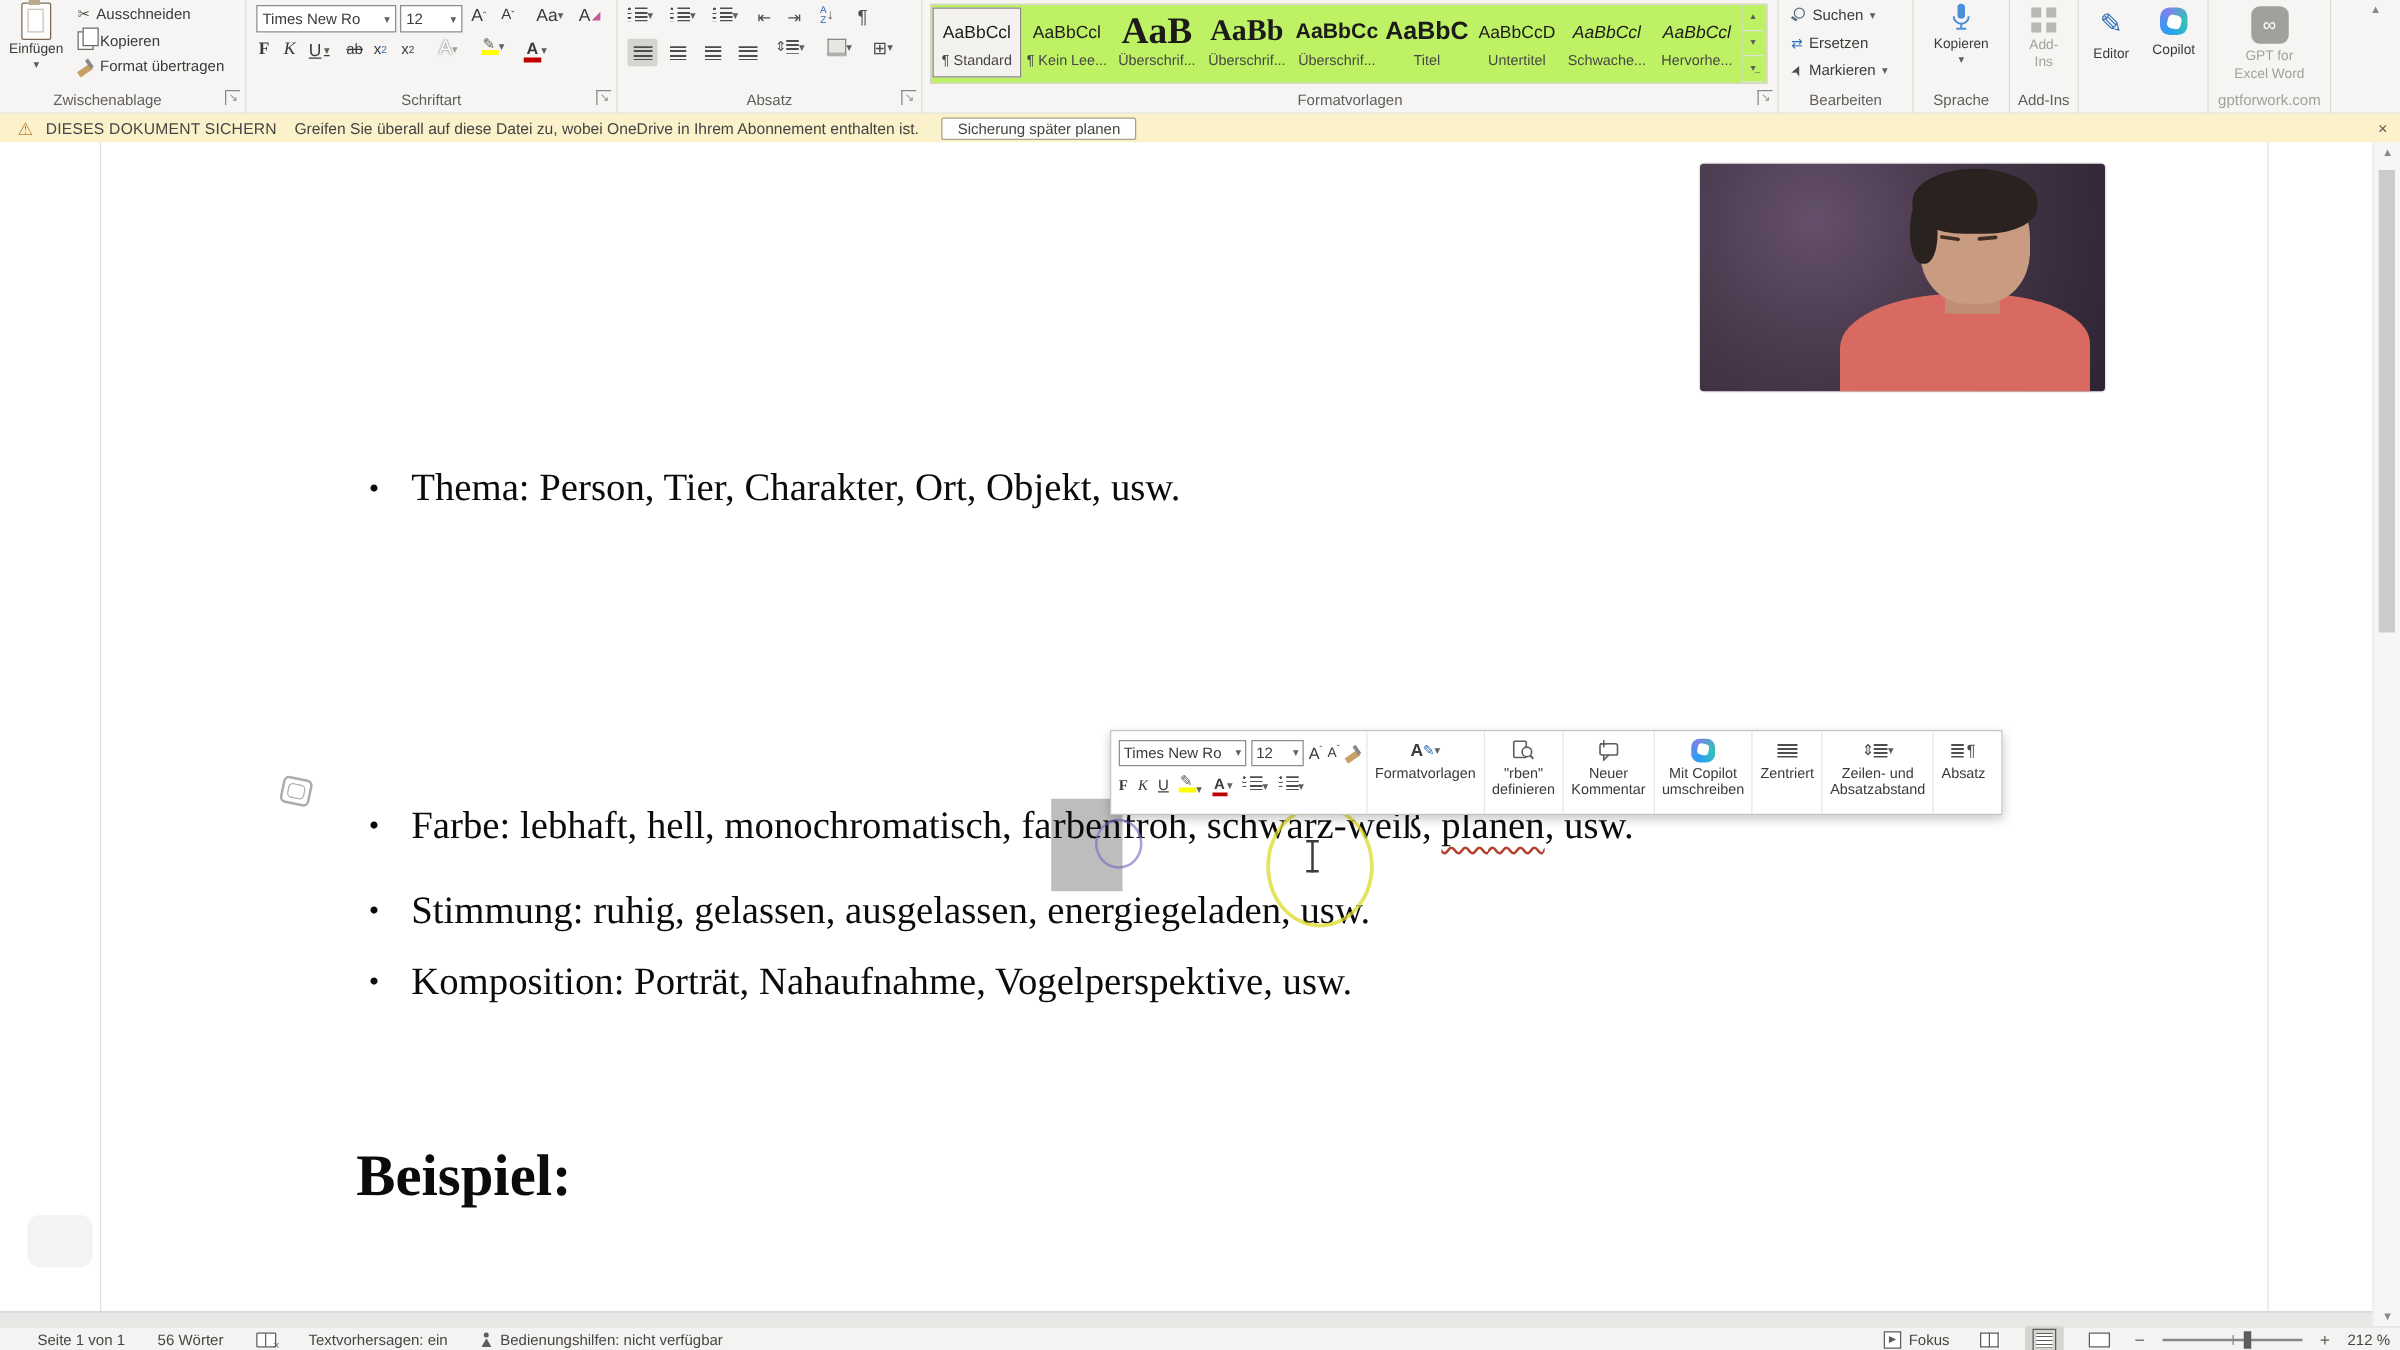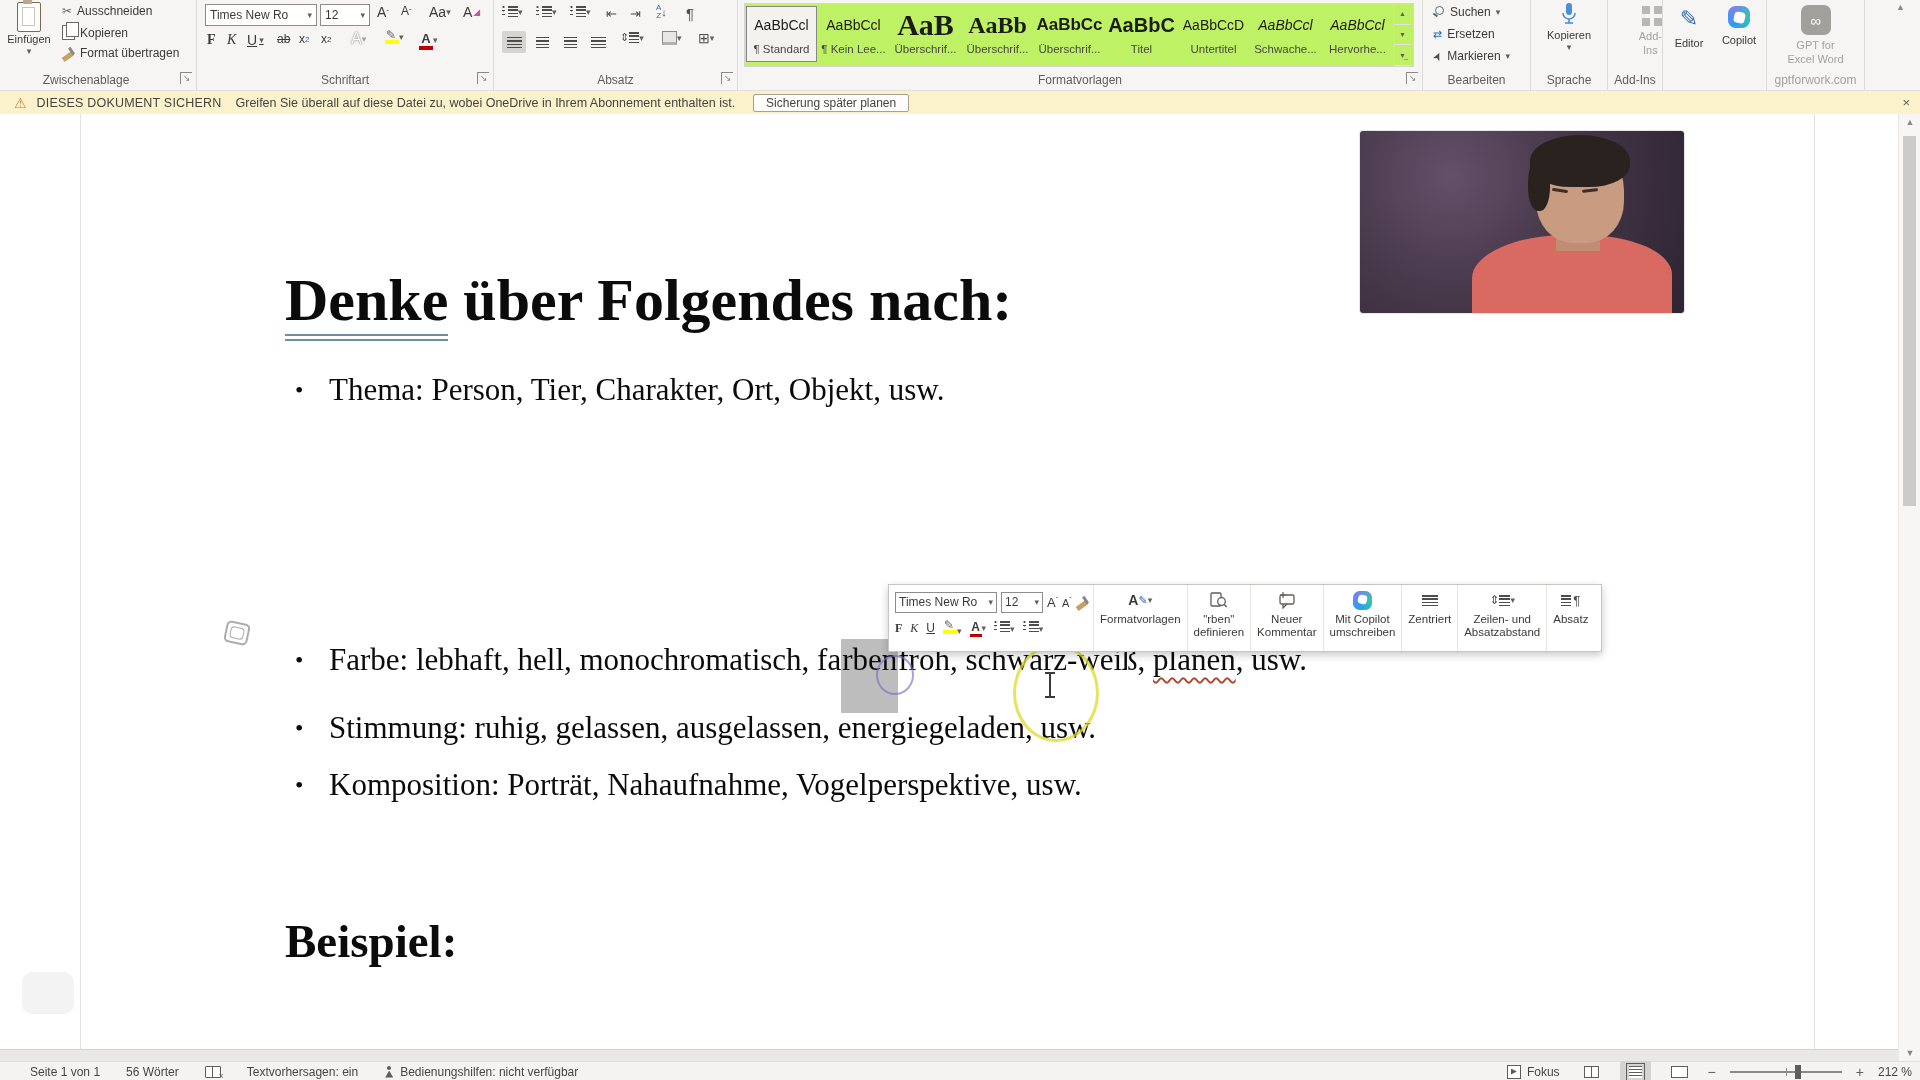--- a/index.html
+++ b/index.html
@@ -366,21 +366,21 @@
           <line x1="10" y1="17" x2="10" y2="21" stroke="#4a90d9" stroke-width="1.6"></line>
           <line x1="6" y1="21" x2="14" y2="21" stroke="#4a90d9" stroke-width="1.6"></line>
         </svg>
         <span class="biglbl">Kopieren</span>
         <span class="chev">▾</span>
       </div>
       <div class="grp-label">Sprache</div>
     </div>
 
     <div class="grp" style="left:1608px;width:54px;">
-      <div class="abs" style="left:0;top:6px;width:54px;display:flex;flex-direction:column;align-items:flex-end;gap:3px;">
+      <div class="abs" style="left:0;top:6px;width:54px;display:flex;flex-direction:column;align-items:center;gap:3px;">
         <span class="grid-ic"></span>
         <span class="biglbl gray"><span>Add-</span><br><span>Ins</span></span>
       </div>
       <div class="grp-label">Add-Ins</div>
     </div>
 
     <div class="grp" style="left:1663px;width:103px;">
       <div class="abs" style="left:2px;top:6px;width:48px;display:flex;flex-direction:column;align-items:center;gap:4px;">
         <span style="font-size:22px;color:#2b6cb8;">✎</span>
         <span class="biglbl">Editor</span>
@@ -407,23 +407,20 @@
     <span class="ttl">DIESES DOKUMENT SICHERN</span>
     <span>Greifen Sie überall auf diese Datei zu, wobei OneDrive in Ihrem Abonnement enthalten ist.</span>
     <span class="act">Sicherung später planen</span>
     <span class="cls">×</span>
   </div>
 
   <div class="docarea">
     <div class="page-edge" style="left:80px;"></div>
     <div class="page-edge" style="left:1814px;"></div>
 
-    <div class="doc-title doc-serif">
-      <span class="u2">Denke</span><span> über Folgendes nach:</span>
-    </div>
 
     <div class="bline doc-serif" style="top:258px;">
       <span class="dot">•</span><span>Thema: Person, Tier, Charakter, Ort, Objekt, usw.</span>
     </div>
     <div class="bline doc-serif" style="top:528px;">
       <span class="dot">•</span><span>Farbe: lebhaft, hell, monochromatisch, fa</span><span class="sel-gray">rben</span><span>froh, schwarz-weiß, </span><span class="misspell">planen</span><span>, usw.</span>
     </div>
     <div class="bline doc-serif" style="top:596px;">
       <span class="dot">•</span><span>Stimmung: ruhig, gelassen, ausgelassen, energiegeladen, usw.</span>
     </div>

